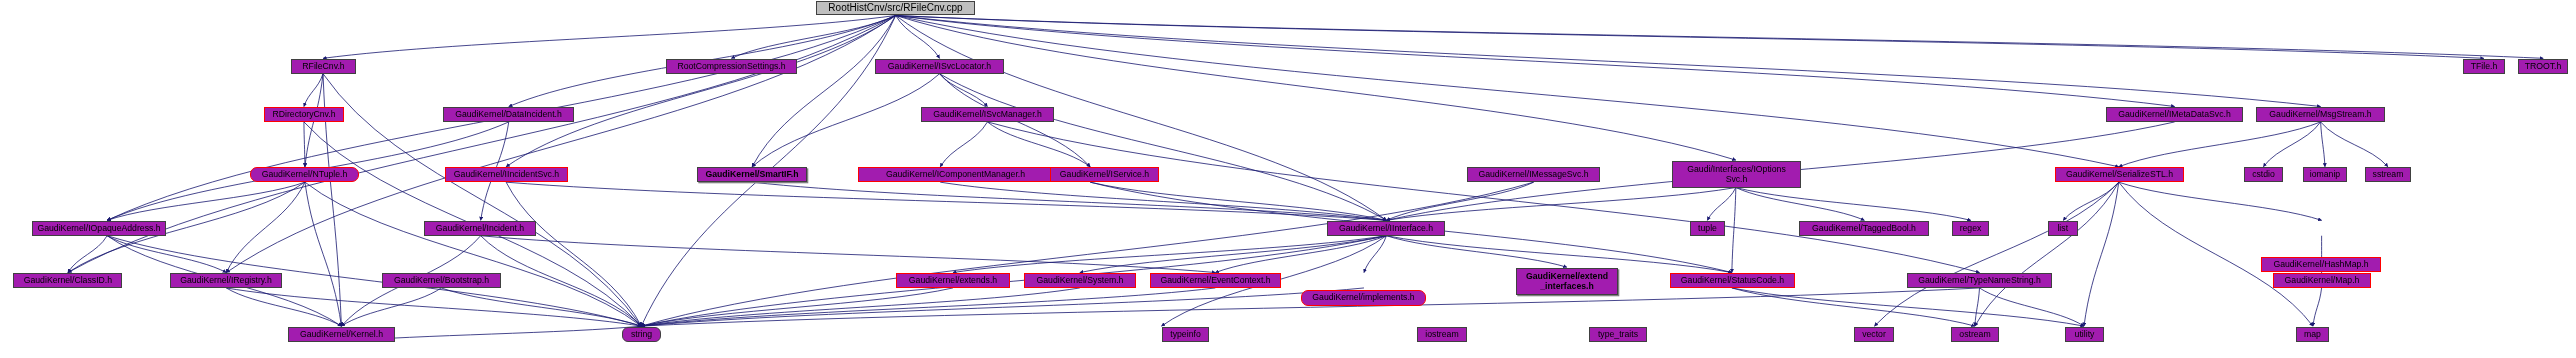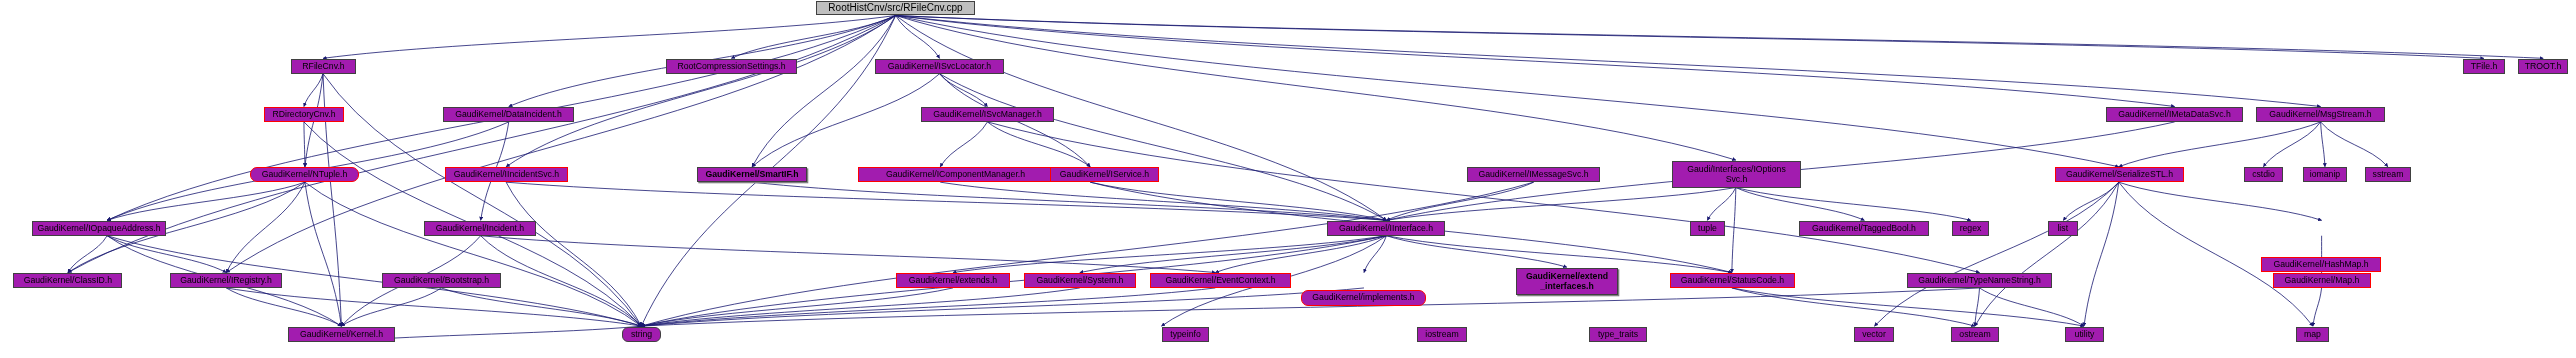--- a/index.html
+++ b/index.html
@@ -151,21 +151,21 @@
       <div class="node plain" style="left: 1690px; top: 221px; width: 35px; height: 14.7px;">tuple</div>
       <div class="node plain" style="left: 1799px; top: 221px; width: 130px; height: 14.7px;">GaudiKernel/TaggedBool.h</div>
       <div class="node plain" style="left: 1952px; top: 221px; width: 37px; height: 14.7px;">regex</div>
       <div class="node plain" style="left: 2048px; top: 221px; width: 29.5px; height: 14.7px;">list</div>
       <div class="node red" style="left: 2261px; top: 221px; width: 120px; height: 14.7px; margin-top: 36px;">GaudiKernel/HashMap.h</div>
       <div class="node plain" style="left: 13.4px; top: 273px; width: 109px; height: 14.7px;">GaudiKernel/ClassID.h</div>
       <div class="node plain" style="left: 170px; top: 273px; width: 112px; height: 14.7px;">GaudiKernel/IRegistry.h</div>
       <div class="node plain" style="left: 382px; top: 273px; width: 119px; height: 14.7px;">GaudiKernel/Bootstrap.h</div>
       <div class="node red" style="left: 896px; top: 273px; width: 114px; height: 14.7px;">GaudiKernel/extends.h</div>
       <div class="node red" style="left: 1024px; top: 273px; width: 112px; height: 14.7px;">GaudiKernel/System.h</div>
-      <div class="node red" style="left: 1150px; top: 273px; width: 141px; height: 14.7px;">GaudiKernel/EventContext.h</div>
+      <div class="node red" style="left: 1150px; top: 273px; width: 131px; height: 14.7px;">GaudiKernel/EventContext.h</div>
       <div class="node red" style="left: 1301px; top: 290px; width: 125px; height: 16px; border-radius: 7px;">GaudiKernel/implements.h</div>
       <div class="node grey" style="left: 1516px; top: 268px; width: 102px; height: 27px;">GaudiKernel/extend
 _interfaces.h</div>
       <div class="node red" style="left: 1670px; top: 273px; width: 125px; height: 14.7px;">GaudiKernel/StatusCode.h</div>
       <div class="node plain" style="left: 1907px; top: 273px; width: 145px; height: 14.7px;">GaudiKernel/TypeNameString.h</div>
       <div class="node red" style="left: 2273px; top: 273px; width: 98px; height: 14.7px;">GaudiKernel/Map.h</div>
       <div class="node plain" style="left: 288px; top: 327px; width: 107px; height: 14.7px;">GaudiKernel/Kernel.h</div>
       <div class="node plain" style="left: 622px; top: 327px; width: 39px; height: 14.7px; border-radius: 6px;">string</div>
       <div class="node plain" style="left: 1138px; top: 327px; width: 47px; height: 14.7px; margin-left: 24px;">typeinfo</div>
       <div class="node plain" style="left: 1417px; top: 327px; width: 50px; height: 14.7px;">iostream</div>

